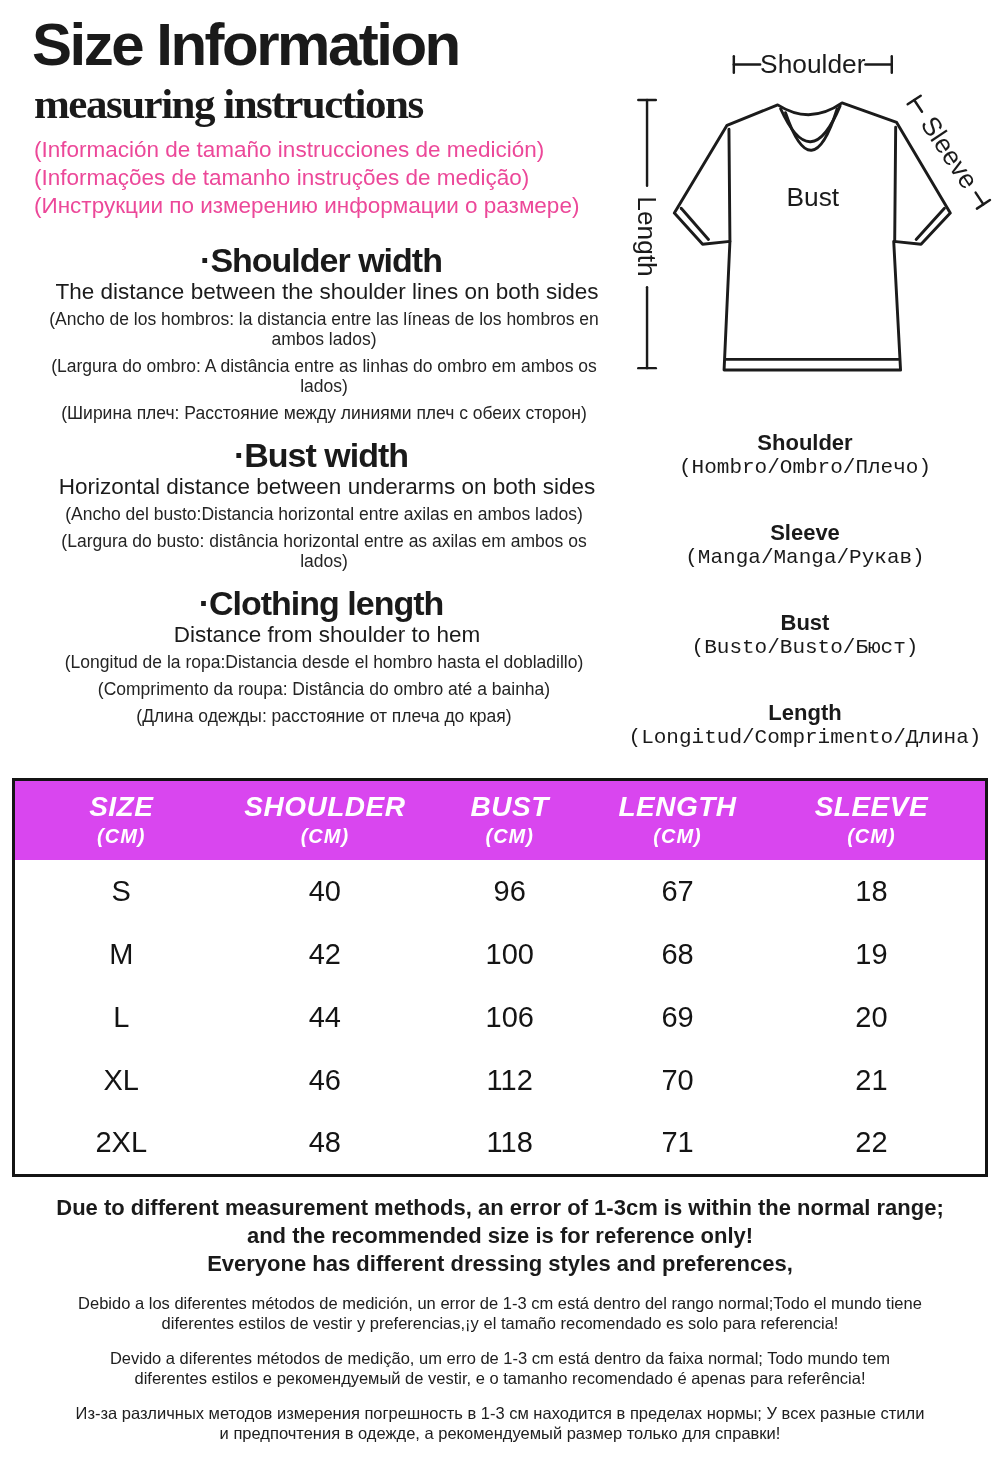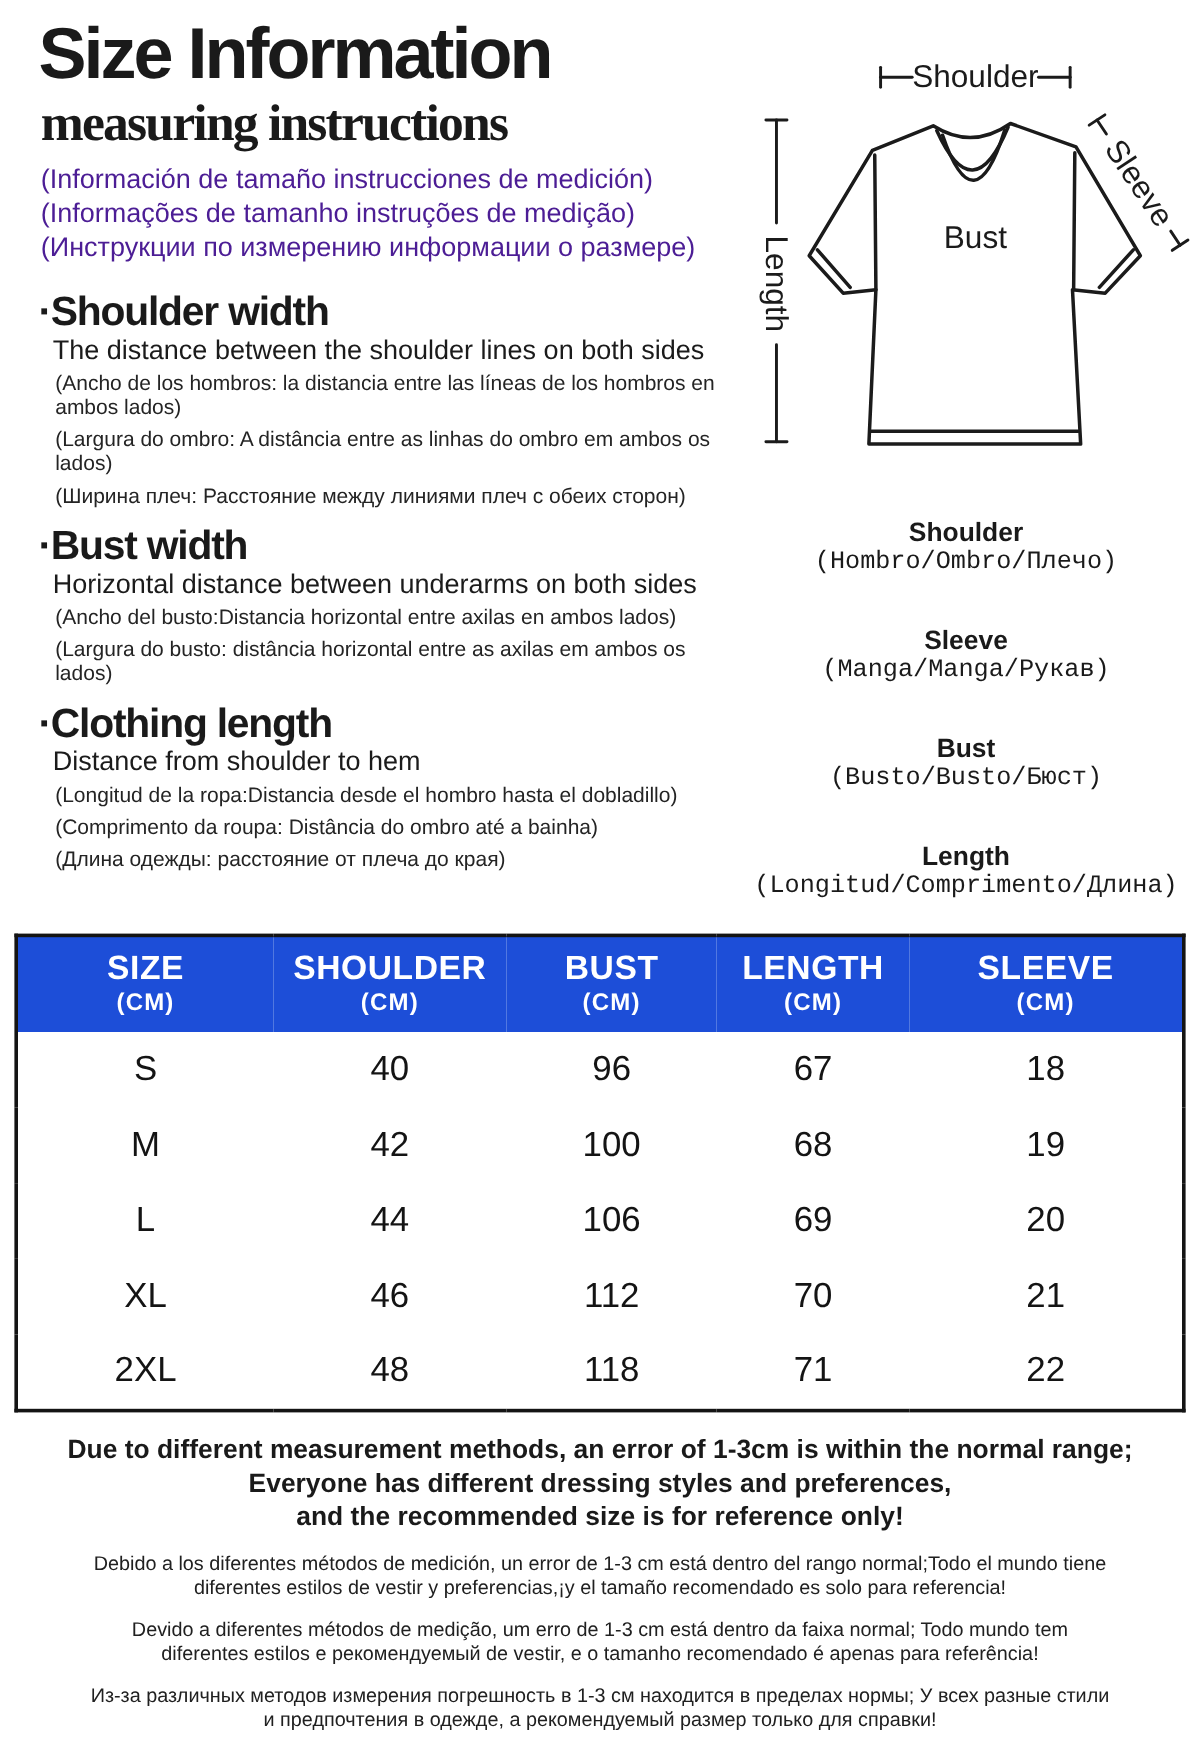--- a/index.html
+++ b/index.html
@@ -14,44 +14,44 @@
   .page { width: 1000px; height: 1464px; background: #fff; position: relative; }
 
   
   .top-area { display: flex; height: 778px; overflow: hidden; padding-left: 12px; }
   .left-col { width: 608px; padding: 14px 0 0 20px; }
   .right-col { width: 392px; padding-top: 22px; text-align: center; }
 
   .title { font-size: 60px; font-weight: bold; letter-spacing: -2.5px; line-height: 1.04; }
   .subtitle { font-size: 43px; font-weight: bold; letter-spacing: -1.5px; margin: 3px 0 0 2px; font-family: Liberation Serif, serif; }
   .title-trans { margin-top: 8px; margin-left: 2px; }
-  .title-trans div { font-size: 22.5px; line-height: 28px; color: #4c1d95; }
-
-  .sections { margin-top: 22px; }
+  .title-trans div { font-size: 22.5px; line-height: 28px; color: #ec4899; }
+
+  .sections { margin-top: 22px; text-align: center; }
   .section { margin-bottom: 14px; }
   .section-heading { font-size: 34px; font-weight: bold; letter-spacing: -1px; line-height: 36px; }
   .section-desc { font-size: 22.5px; line-height: 26px; margin: 1px 0 4px 12px; color: #1b1b1b; }
   .section-trans { margin-left: 14px; max-width: 556px; }
   .section-trans div { font-size: 17.5px; line-height: 20px; margin-bottom: 7px; color: #242424; }
 
   
   svg text { font-family: "Liberation Sans", sans-serif; }
   .legend { margin-top: 14px; }
   .legend-item { margin-bottom: 40px; }
   .legend-term { font-size: 22px; font-weight: bold; line-height: 25px; }
   .legend-trans { font-size: 21px; line-height: 25px; font-family: Liberation Mono, monospace; }
 
   
   table.size-table {
     width: 976px; margin: 0 12px;
     border-collapse: collapse;
     border: 3px solid #141414;
     table-layout: fixed;
   }
-  table.size-table thead tr { background: #1d4ed8; }
+  table.size-table thead tr { background: #d946ef; font-style: italic; }
   table.size-table th { padding: 9px 0 11px; text-align: center; }
   table.size-table th .col-label {
     color: #fff; font-size: 28px; font-weight: bold; letter-spacing: 0.5px; line-height: 33px;
   }
   table.size-table th .col-unit {
     color: #fff; font-size: 20px; font-weight: bold; letter-spacing: 1px; line-height: 26px;
   }
   table.size-table td {
     height: 63px; text-align: center; vertical-align: middle;
     font-size: 29px; color: #141414;
@@ -243,22 +243,22 @@
         <td>48</td>
         <td>118</td>
         <td>71</td>
         <td>22</td>
       </tr>
     </tbody>
   </table>
 
   <div class="disclaimer-en">
     <div>Due to different measurement methods, an error of 1-3cm is within the normal range;</div>
+    <div>and the recommended size is for reference only!</div>
     <div>Everyone has different dressing styles and preferences,</div>
-    <div>and the recommended size is for reference only!</div>
   </div>
 
   <div class="disclaimer-foreign">
     <div>Debido a los diferentes métodos de medición, un error de 1-3 cm está dentro del rango normal;Todo el mundo tiene</div>
     <div>diferentes estilos de vestir y preferencias,¡y el tamaño recomendado es solo para referencia!</div>
   </div>
 
   <div class="disclaimer-foreign">
     <div>Devido a diferentes métodos de medição, um erro de 1-3 cm está dentro da faixa normal; Todo mundo tem</div>
     <div>diferentes estilos e рекомендуемый de vestir, e o tamanho recomendado é apenas para referência!</div>

